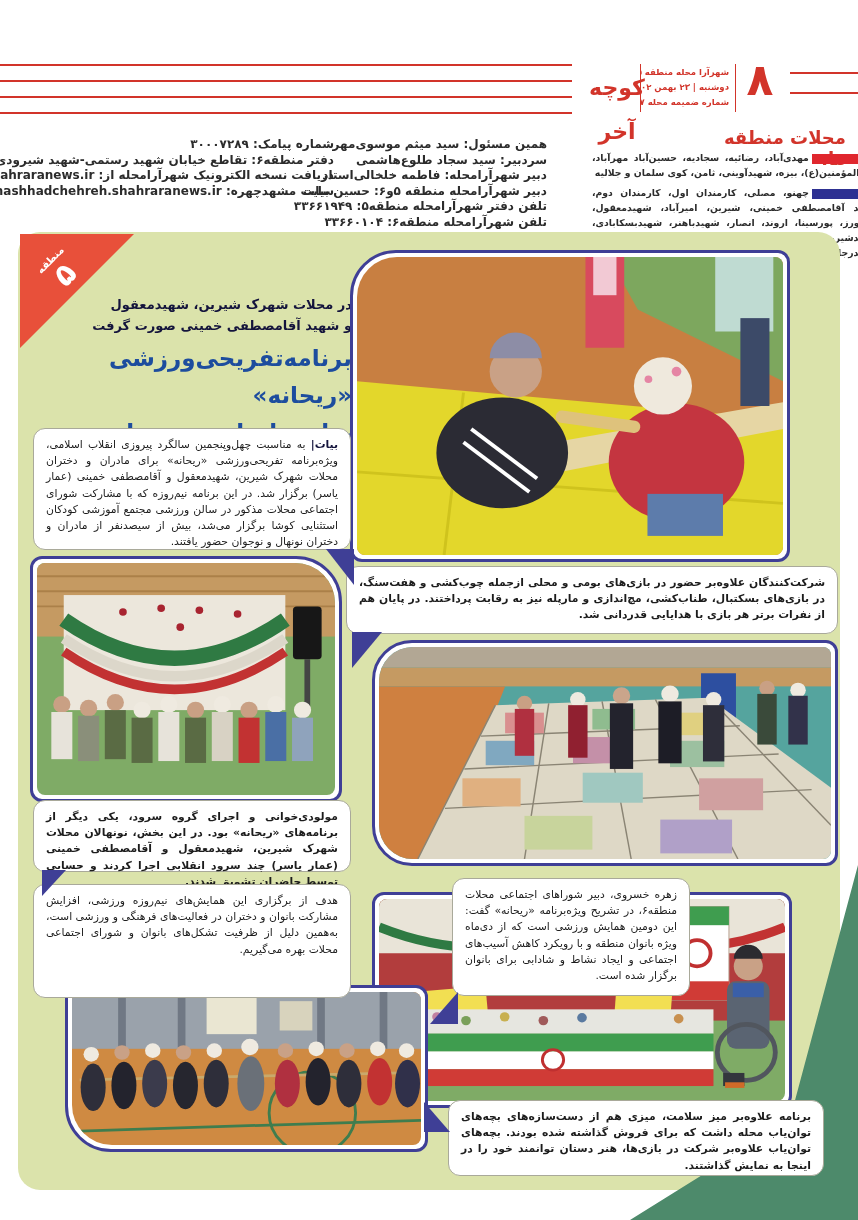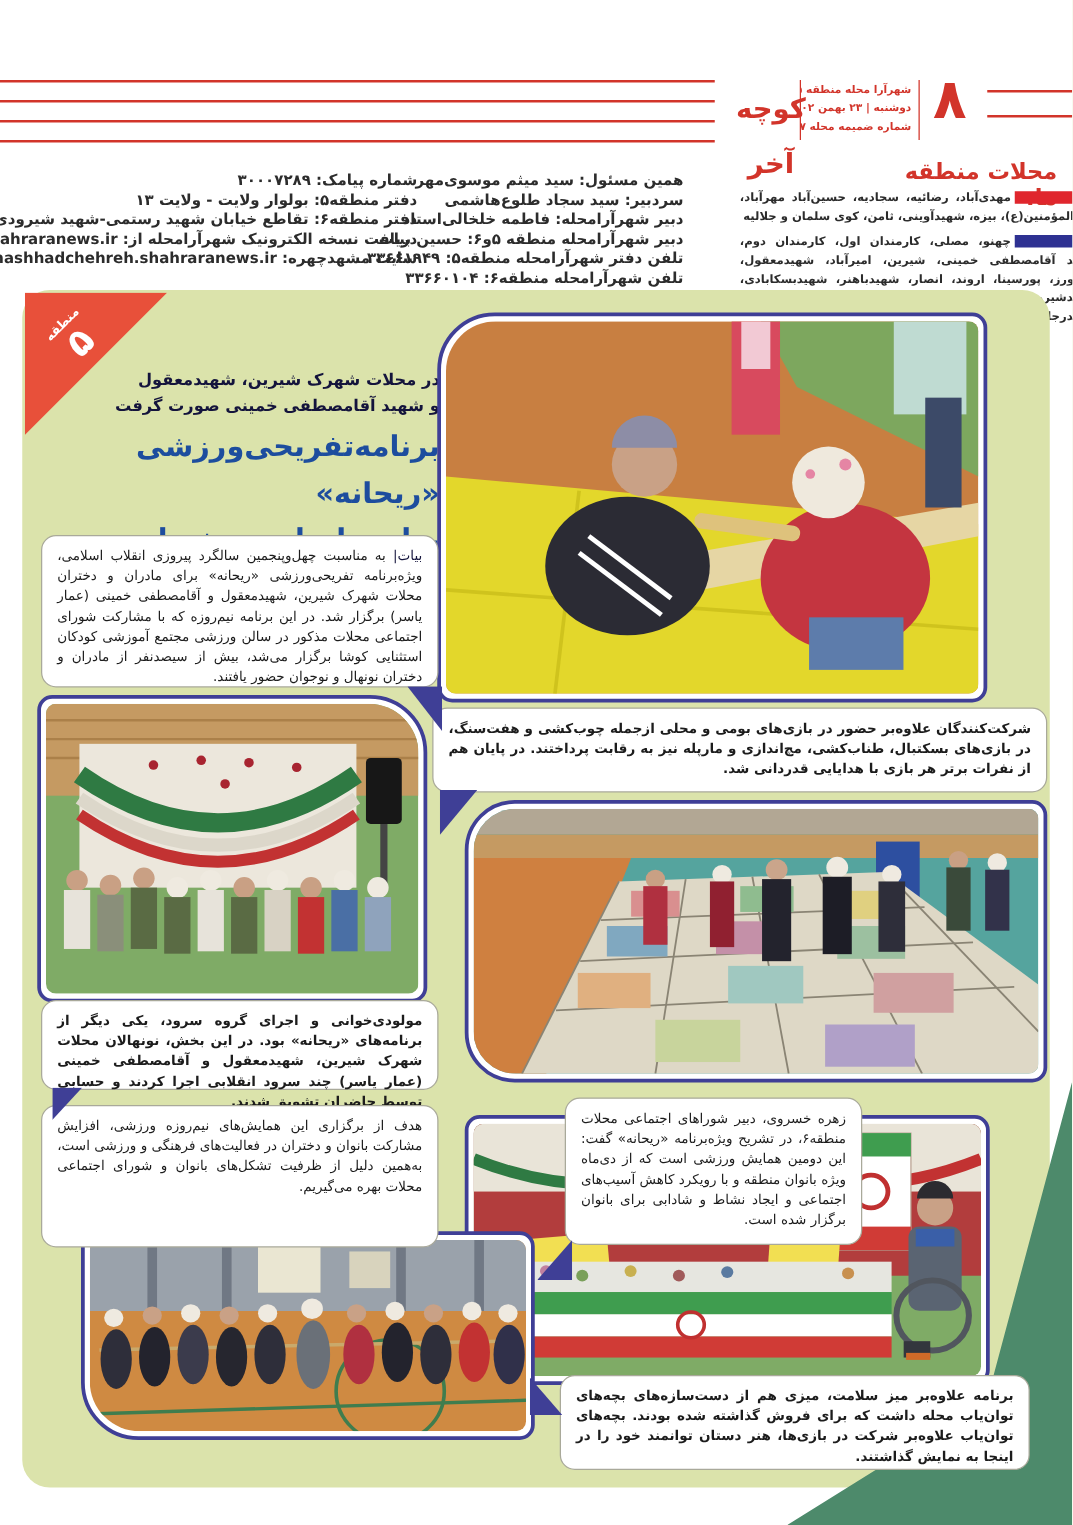--- a/index.html
+++ b/index.html
@@ -39,21 +39,21 @@
          clip-path:polygon(100% 0,100% 100%,0 100%,70% 72%);z-index:6;}
   
   .kicker{position:absolute;left:28px;top:294px;width:324px;text-align:right;
           font-size:13px;font-weight:bold;color:#14143c;line-height:21px;z-index:2;}
   .headline{position:absolute;left:28px;top:340px;width:324px;text-align:right;
           font-size:23px;font-weight:bold;color:#1d4d9e;line-height:37px;z-index:2;}
   .bubble{position:absolute;background:#fff;border:1.5px solid #a9a99a;border-radius:12px;
           padding:8px 12px;box-sizing:border-box;font-size:10.8px;line-height:16.2px;
           text-align:justify;direction:rtl;color:#1c1c1c;z-index:4;}
   .bubble.bold{font-weight:bold;}
-  .leadin{font-weight:normal;color:#14143c;margin-top:36px;}
+  .leadin{font-weight:bold;color:#14143c;margin-top:36px;}
   .tail{position:absolute;background:#3f3f96;z-index:5;}
   
   .photo{position:absolute;border:3px solid #3f3f96;background:#fff;padding:4px;
          box-sizing:border-box;z-index:2;}
   .photo .ph-in{width:100%;height:100%;overflow:hidden;}
   .photo svg{display:block;width:100%;height:100%;}
   .r-main{border-radius:46px 12px 12px 12px;} .r-main .ph-in{border-radius:40px 8px 8px 8px;}
   .r-choir{border-radius:12px 46px 12px 12px;} .r-choir .ph-in{border-radius:8px 40px 8px 8px;}
   .r-board{border-radius:40px 12px 12px 40px;} .r-board .ph-in{border-radius:34px 8px 8px 34px;}
   .r-stage{border-radius:12px;} .r-stage .ph-in{border-radius:8px;}
@@ -82,21 +82,20 @@
   <div class="staffcol" style="left:355px;top:137px;width:192px;">
     <div>همین مسئول: سید میثم موسوی‌مهر</div>
     <div>سردبیر: سید سجاد طلوع‌هاشمی</div>
     <div>دبیر شهرآرامحله: فاطمه خلخالی‌استاد</div>
     <div>دبیر شهرآرامحله منطقه ۵و۶: حسین بیات</div>
     <div>تلفن دفتر شهرآرامحله منطقه۵: ۳۳۶۶۱۹۴۹</div>
     <div>تلفن شهرآرامحله منطقه۶: ۳۳۶۶۰۱۰۴</div>
   </div>
   <div class="staffcol" style="left:40px;top:137px;width:294px;">
     <div>شماره پیامک: ۳۰۰۰۷۲۸۹</div>
-    <div>دفتر منطقه۵: بولوار ولایت - ولایت ۱۳</div>
     <div>دفتر منطقه۶: تقاطع خیابان شهید رستمی-شهید شیرودی-فرهنگسرای غدیر</div>
     <div>دریافت نسخه الکترونیک شهرآرامحله از: shahraranews.ir</div>
     <div>سایت مشهدچهره: mashhadchehreh.shahraranews.ir</div>
   </div>
 
   <div class="neigh-title">محلات منطقه ما:</div>
   <div class="n-item" style="top:150px;">
     <span class="n-num num-red">۵:</span><span class="n-bar bar-red"></span><span>مهدی‌آباد، رضائیه، سجادیه، حسین‌آباد مهرآباد، امیرالمؤمنین(ع)، بیزه، شهیدآوینی، ثامن، کوی سلمان و جلالیه</span>
   </div>
   <div class="n-item" style="top:185px;">

